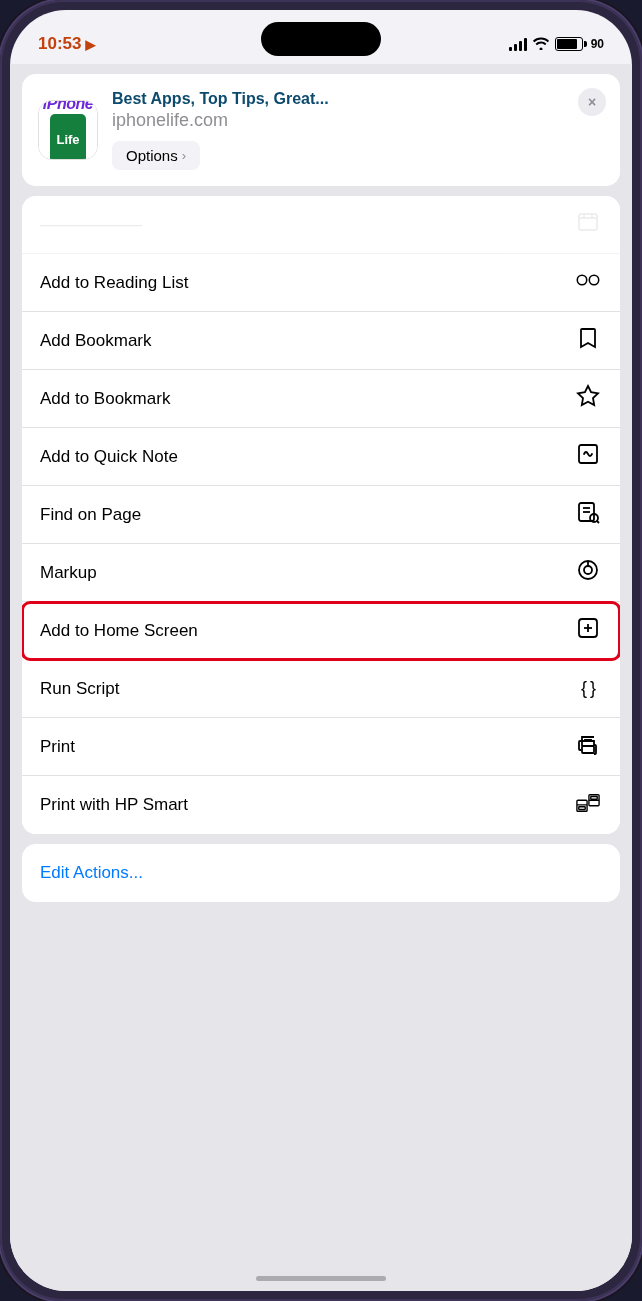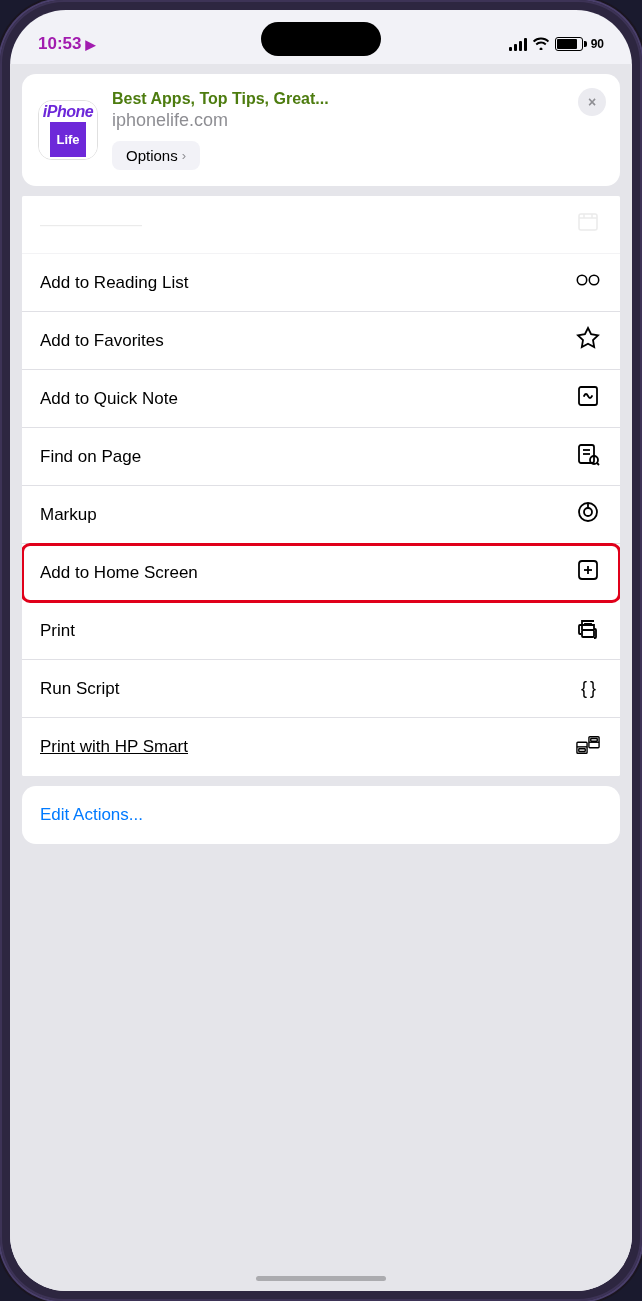--- a/index.html
+++ b/index.html
@@ -68,21 +68,21 @@
       align-items: center;
       justify-content: space-between;
       padding: 14px 28px 0;
       position: relative;
       z-index: 10;
     }
 
     .status-time {
       font-size: 17px;
       font-weight: 600;
-      color: #a21caf;
+      color: #c2410c;
       display: flex;
       align-items: center;
       gap: 4px;
     }
 
     .status-time .location-icon {
       font-size: 13px;
     }
 
     .status-icons {
@@ -213,38 +213,38 @@
 
     .app-icon-top {
       font-size: 16px;
       font-weight: 700;
       color: #6d28d9;
       letter-spacing: -0.5px;
       font-style: italic;
     }
 
     .app-icon-bottom {
-      background: #6d28d9;
+      background: #15803d;
       color: #fff;
       font-size: 13px;
       font-weight: 700;
-      padding: 10px 6px;
-      border-radius: 0;
+      padding: 18px 6px;
+      border-radius: 5px;
       margin-top: 1px;
     }
 
     .share-info {
       flex: 1;
       min-width: 0;
     }
 
     .share-title {
       font-size: 16px;
       font-weight: 600;
-      color: #4d7c0f;
+      color: #0c4a6e;
       white-space: nowrap;
       overflow: hidden;
       text-overflow: ellipsis;
     }
 
     .share-url {
       font-size: 18px;
       color: #8e8e93;
       margin-top: 2px;
     }
@@ -289,39 +289,38 @@
     
     .menu-list {
       background: transparent;
       margin: 10px 12px;
       flex: 1;
       overflow-y: auto;
     }
 
     .menu-section {
       background: #fff;
-      border-radius: 2px;
+      border-radius: 14px;
       overflow: hidden;
       margin-bottom: 10px;
     }
 
     .menu-item {
       display: flex;
       align-items: center;
       justify-content: space-between;
       padding: 0 18px;
       height: 58px;
       border-bottom: 0.5px solid #e0e0e5;
       cursor: pointer;
       background: #fff;
     }
 
     .menu-item:last-child {
       border-bottom: none;
-      text-decoration: underline;
     }
 
     .menu-item-label {
       font-size: 17px;
       color: #000;
     }
 
     .menu-item-icon {
       font-size: 20px;
       color: #000;
@@ -454,23 +453,31 @@
           <div class="menu-item">
             <span class="menu-item-label">Add to Reading List</span>
             <span class="menu-item-icon">
               <svg class="icon-svg" viewBox="0 0 28 14" fill="none" stroke="#000" stroke-width="1.8">
                 <circle cx="7" cy="7" r="5.5"></circle>
                 <circle cx="21" cy="7" r="5.5"></circle>
               </svg>
             </span>
           </div>
 
-
-          <div class="menu-item">
-            <span class="menu-item-label">Add to Favorites</span>
+          <div class="menu-item">
+            <span class="menu-item-label">Add Bookmark</span>
+            <span class="menu-item-icon">
+              <svg class="icon-svg" viewBox="0 0 24 24" fill="none" stroke="#000" stroke-width="1.8">
+                <path d="M6 3h12a1 1 0 0 1 1 1v17l-7-4-7 4V4a1 1 0 0 1 1-1z"></path>
+              </svg>
+            </span>
+          </div>
+
+          <div class="menu-item">
+            <span class="menu-item-label">Add to Bookmark</span>
             <span class="menu-item-icon">
               <svg class="icon-svg" viewBox="0 0 24 24" fill="none" stroke="#000" stroke-width="1.8">
                 <path d="M12 2l3.09 6.26L22 9.27l-5 4.87 1.18 6.88L12 17.77l-6.18 3.25L7 14.14 2 9.27l6.91-1.01L12 2z"></path>
               </svg>
             </span>
           </div>
 
           <div class="menu-item">
             <span class="menu-item-label">Add to Quick Note</span>
             <span class="menu-item-icon">
@@ -510,35 +517,35 @@
             <span class="menu-item-icon">
               <svg class="icon-svg" viewBox="0 0 24 24" fill="none" stroke="#000" stroke-width="1.8">
                 <rect x="3" y="3" width="18" height="18" rx="3"></rect>
                 <line x1="12" y1="8" x2="12" y2="16"></line>
                 <line x1="8" y1="12" x2="16" y2="12"></line>
               </svg>
             </span>
           </div>
 
           <div class="menu-item">
+            <span class="menu-item-label">Run Script</span>
+            <span class="menu-item-icon" style="font-size:18px; font-weight:400; letter-spacing:-1px;">{&nbsp;}</span>
+          </div>
+
+          <div class="menu-item">
             <span class="menu-item-label">Print</span>
             <span class="menu-item-icon">
               <svg class="icon-svg" viewBox="0 0 24 24" fill="none" stroke="#000" stroke-width="1.8">
                 <rect x="6" y="14" width="12" height="7" rx="1"></rect>
                 <path d="M6 14V9H4a1 1 0 0 0-1 1v7a1 1 0 0 0 1 1h1"></path>
                 <path d="M18 14v-5H6V5h12"></path>
                 <path d="M18 22h1a1 1 0 0 0 1-1v-7a1 1 0 0 0-1-1h-1"></path>
                 <rect x="8" y="7" width="8" height="1.5" rx="0.5" fill="#000" stroke="none"></rect>
               </svg>
             </span>
-          </div>
-
-          <div class="menu-item">
-            <span class="menu-item-label">Run Script</span>
-            <span class="menu-item-icon" style="font-size:18px; font-weight:400; letter-spacing:-1px;">{&nbsp;}</span>
           </div>
 
           <div class="menu-item">
             <span class="menu-item-label">Print with HP Smart</span>
             <span class="menu-item-icon">
               <svg class="icon-svg" viewBox="0 0 26 24" fill="none" stroke="#000" stroke-width="1.5">
                 <rect x="1" y="9" width="11" height="12" rx="1"></rect>
                 <rect x="14" y="3" width="11" height="12" rx="1"></rect>
                 <line x1="1" y1="14" x2="12" y2="14"></line>
                 <line x1="14" y1="9" x2="25" y2="9"></line>

